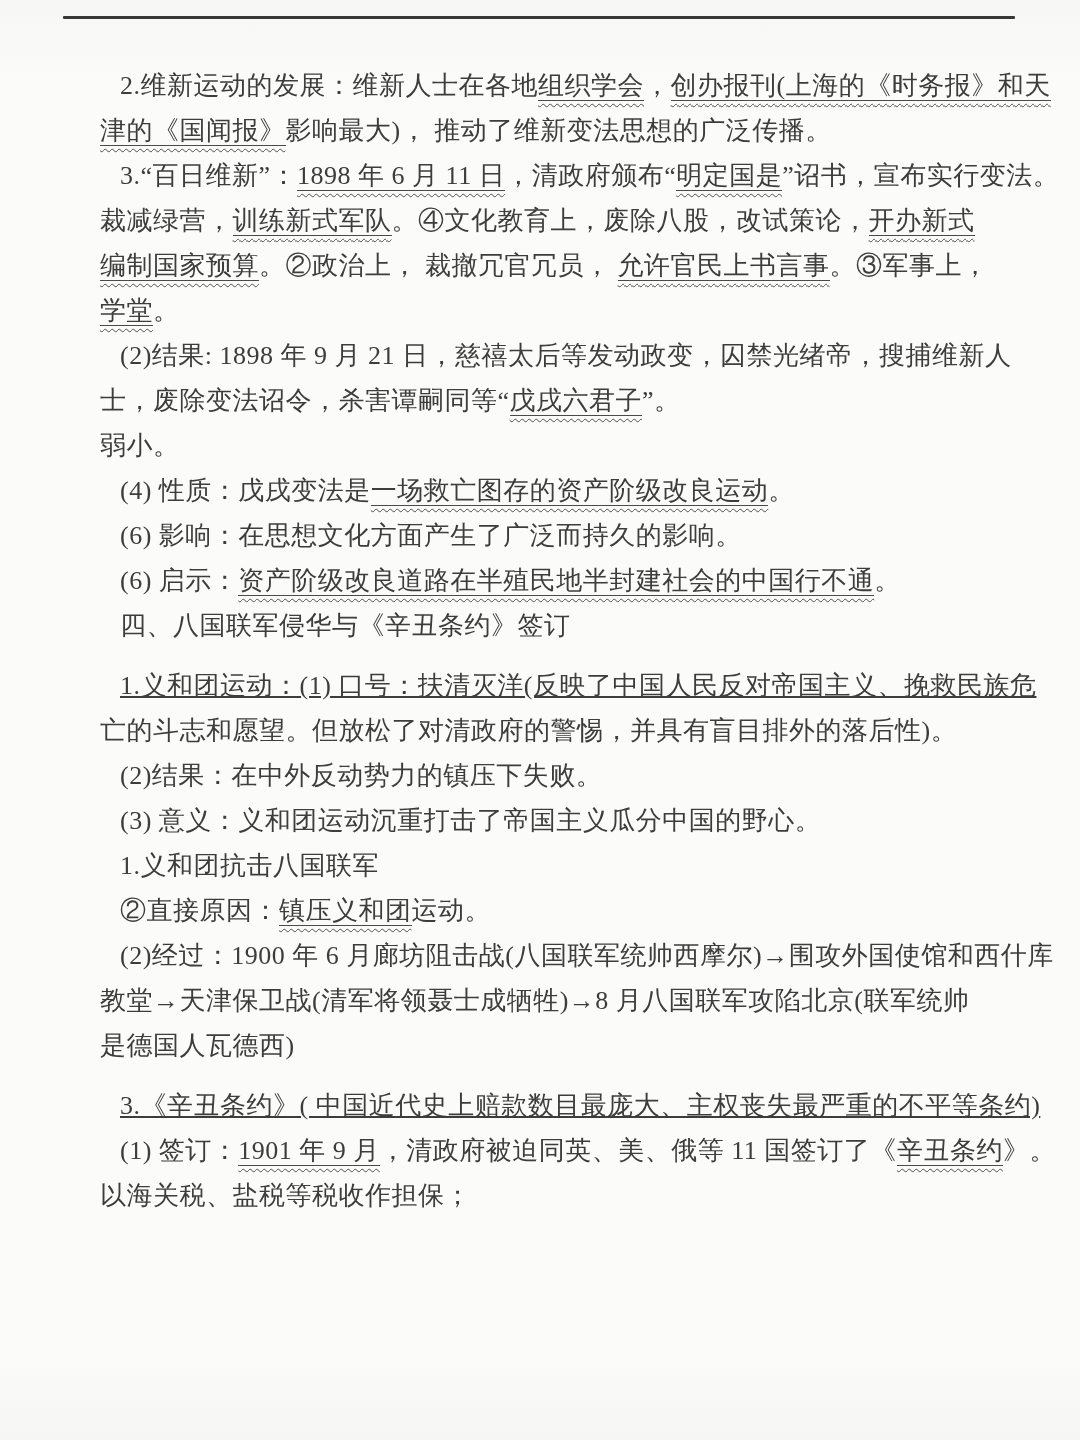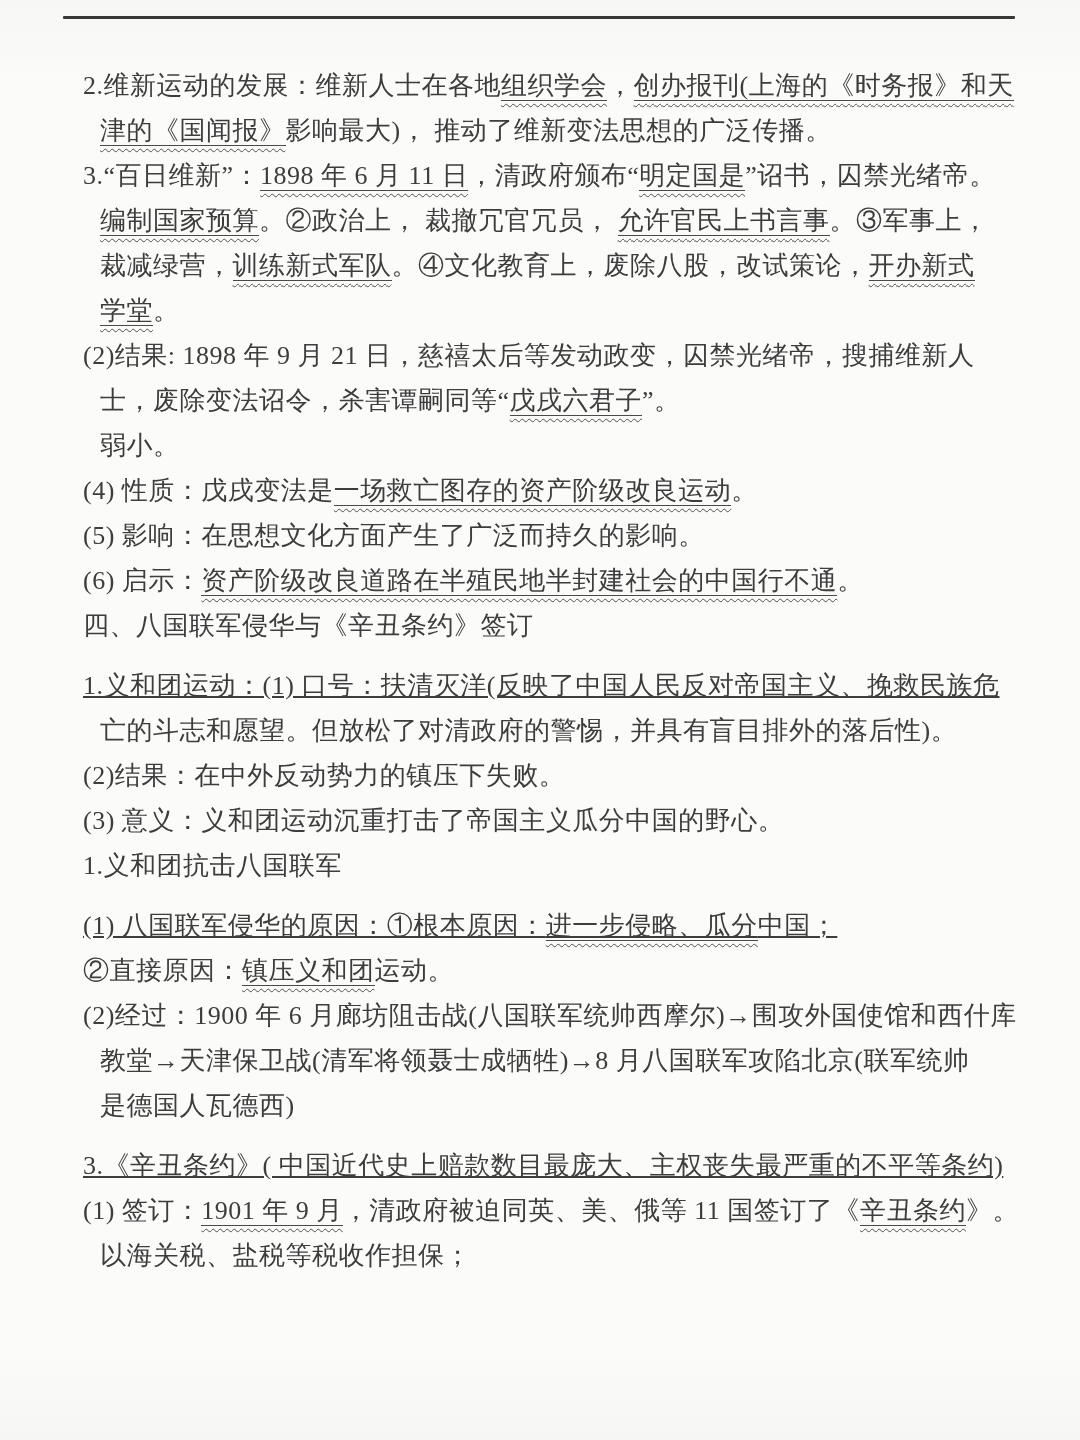--- a/index.html
+++ b/index.html
@@ -26,21 +26,21 @@
   .doc-body {
     position: absolute;
     top: 63px;
     left: 0;
     right: 0;
   }
   .line {
     height: 45px;
     line-height: 45px;
     font-size: 26px;
-    margin-left: 83px;
+    margin-left: 120px;
     margin-right: 40px;
     white-space: nowrap;
     letter-spacing: 0.5px;
   }
   .line.indent { margin-left: 100px; }
   .line.gap { margin-top: 15px; text-decoration: underline; }
   .u {
     border-bottom: 1.5px solid #4a4a4a;
     text-decoration-line: underline;
     text-decoration-style: wavy;
@@ -49,37 +49,36 @@
     text-underline-offset: 9px;
   }
 </style>
 </head>
 <body>
 
 <div class="top-rule"></div>
 <div class="doc-body">
     <div class="line"><span>2.维新运动的发展：维新人士在各地</span><span class="u">组织学会</span><span>，</span><span class="u">创办报刊(上海的《时务报》和天</span></div>
     <div class="line indent"><span class="u">津的《国闻报》</span><span>影响最大)， 推动了维新变法思想的广泛传播。</span></div>
-    <div class="line"><span>3.“百日维新”：</span><span class="u">1898 年 6 月 11 日</span><span>，清政府颁布“</span><span class="u">明定国是</span><span>”诏书，囚禁光绪帝。</span></div>
+    <div class="line"><span>3.“百日维新”：</span><span class="u">1898 年 6 月 11 日</span><span>，清政府颁布“</span><span class="u">明定国是</span><span>”诏书，宣布实行变法。</span></div>
+    <div class="line indent"><span>裁减绿营，</span><span class="u">训练新式军队</span><span>。④文化教育上，废除八股，改试策论，</span><span class="u">开办新式</span></div>
     <div class="line indent"><span class="u">编制国家预算</span><span>。②政治上， 裁撤冗官冗员， </span><span class="u">允许官民上书言事</span><span>。③军事上，</span></div>
-    <div class="line indent"><span>裁减绿营，</span><span class="u">训练新式军队</span><span>。④文化教育上，废除八股，改试策论，</span><span class="u">开办新式</span></div>
     <div class="line indent"><span class="u">学堂</span><span>。</span></div>
     <div class="line"><span>(2)结果: 1898 年 9 月 21 日，慈禧太后等发动政变，囚禁光绪帝，搜捕维新人</span></div>
     <div class="line indent"><span>士，废除变法诏令，杀害谭嗣同等“</span><span class="u">戊戌六君子</span><span>”。</span></div>
     <div class="line indent"><span>弱小。</span></div>
     <div class="line"><span>(4) 性质：戊戌变法是</span><span class="u">一场救亡图存的资产阶级改良运动</span><span>。</span></div>
-    <div class="line"><span>(5) 影响：在思想文化方面产生了广泛而持久的影响。</span></div>
+    <div class="line"><span>(6) 影响：在思想文化方面产生了广泛而持久的影响。</span></div>
     <div class="line"><span>(6) 启示：</span><span class="u">资产阶级改良道路在半殖民地半封建社会的中国行不通</span><span>。</span></div>
     <div class="line"><span>四、八国联军侵华与《辛丑条约》签订</span></div>
     <div class="line gap"><span>1.义和团运动：(1) 口号：扶清灭洋(反映了中国人民反对帝国主义、挽救民族危</span></div>
     <div class="line indent"><span>亡的斗志和愿望。但放松了对清政府的警惕，并具有盲目排外的落后性)。</span></div>
     <div class="line"><span>(2)结果：在中外反动势力的镇压下失败。</span></div>
     <div class="line"><span>(3) 意义：义和团运动沉重打击了帝国主义瓜分中国的野心。</span></div>
     <div class="line"><span>1.义和团抗击八国联军</span></div>
-    <div class="line gap"><span>(1) 八国联军侵华的原因：①根本原因：</span><span class="u">进一步侵略、瓜分</span><span>中国；</span></div>
     <div class="line"><span>②直接原因：</span><span class="u">镇压义和团</span><span>运动。</span></div>
     <div class="line"><span>(2)经过：1900 年 6 月廊坊阻击战(八国联军统帅西摩尔)→围攻外国使馆和西什库</span></div>
     <div class="line indent"><span>教堂→天津保卫战(清军将领聂士成牺牲)→8 月八国联军攻陷北京(联军统帅</span></div>
     <div class="line indent"><span>是德国人瓦德西)</span></div>
     <div class="line gap"><span>3.《辛丑条约》( 中国近代史上赔款数目最庞大、主权丧失最严重的不平等条约)</span></div>
     <div class="line"><span>(1) 签订：</span><span class="u">1901 年 9 月</span><span>，清政府被迫同英、美、俄等 11 国签订了《</span><span class="u">辛丑条约</span><span>》。</span></div>
     <div class="line indent"><span>以海关税、盐税等税收作担保；</span></div>
   </div>
 
 </body></html>

